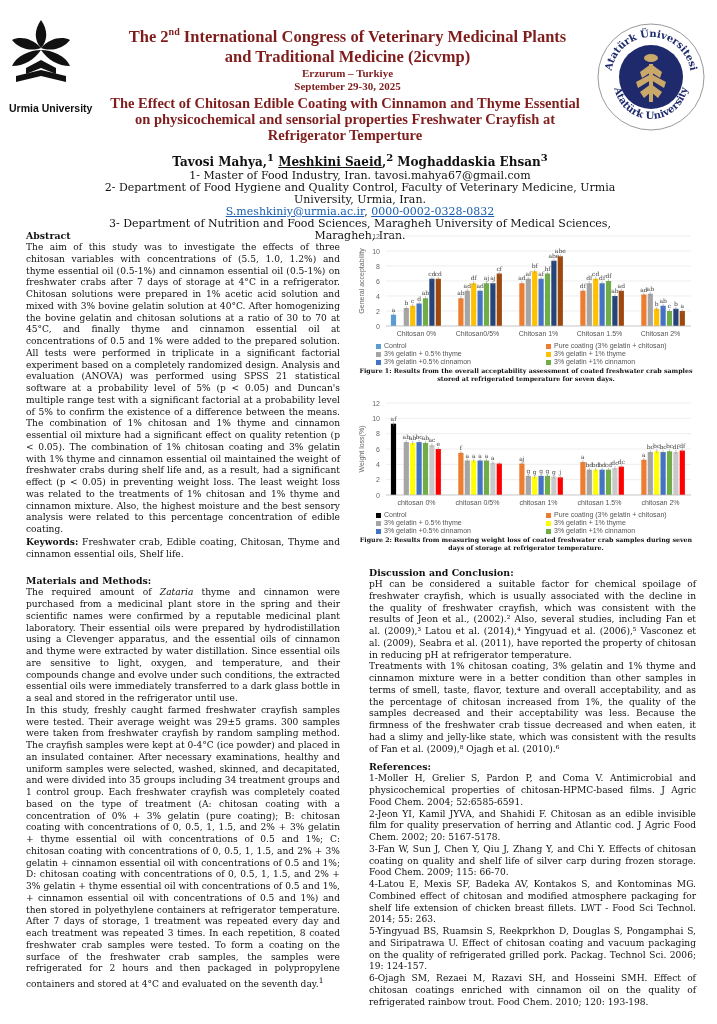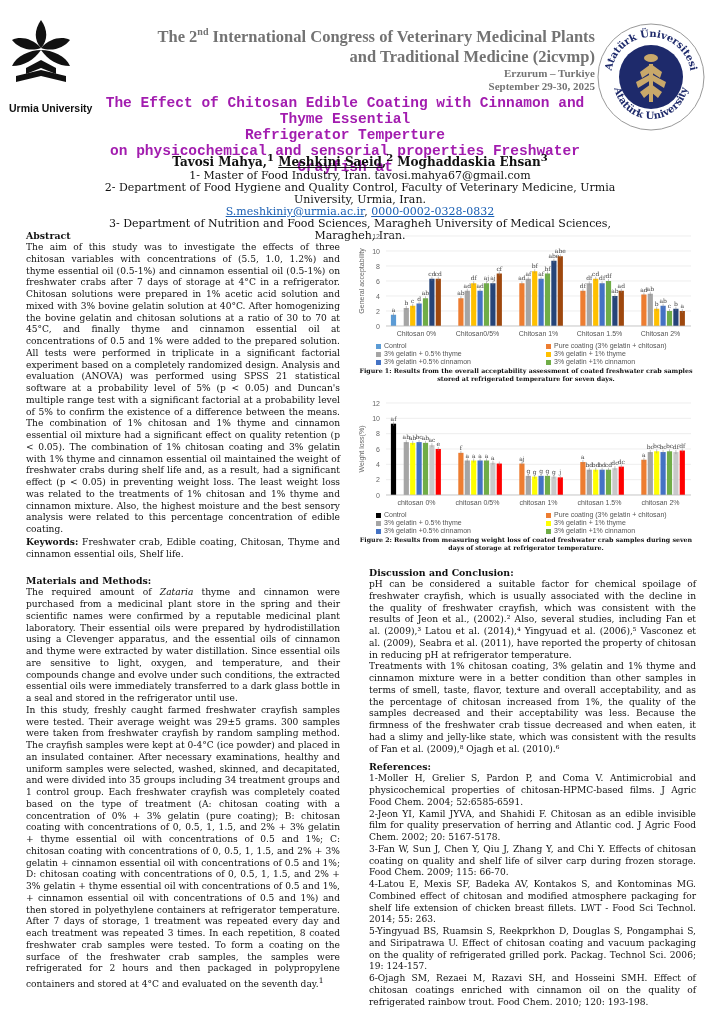--- a/index.html
+++ b/index.html
@@ -1,25 +1,25 @@
 <!DOCTYPE html>
 <html><head>
 <meta charset="utf-8">
 <style>
   * { box-sizing: border-box; margin: 0; padding: 0; }
   body { width: 717px; height: 1024px; background: #ffffff; font-family: "DejaVu Serif", serif; color: #111; position: relative; overflow: hidden; }
   .header { position: absolute; top: 0; left: 0; width: 717px; height: 150px; }
   .logo-left { position: absolute; left: 6px; top: 16px; width: 70px; height: 75px; }
   .logo-left-label { position: absolute; left: 9px; top: 102px; font-family: "Liberation Sans", sans-serif; font-weight: bold; font-size: 10.5px; color: #111; }
   .logo-right { position: absolute; left: 596px; top: 22px; width: 110px; height: 110px; }
-  .congress { position: absolute; left: 100px; top: 22px; width: 495px; text-align: right; font-family: "Liberation Serif", serif; font-weight: bold; color: #737373; }
+  .congress { position: absolute; left: 100px; top: 22px; width: 495px; text-align: center; font-family: "Liberation Serif", serif; font-weight: bold; color: #7f1d1d; }
   .congress .t1 { font-size: 16.5px; line-height: 20px; }
   .congress .t1 sup { font-size: 10px; }
   .congress .t2 { font-size: 11px; line-height: 13px; }
-  .title { position: absolute; left: 95px; top: 95px; width: 500px; text-align: center; font-family: Liberation Mono, monospace; font-weight: bold; color: #a21caf; font-size: 14.5px; line-height: 16px; }
+  .title { position: absolute; left: 95px; top: 95px; width: 500px; text-align: center; font-family: Liberation Serif, serif; font-weight: bold; color: #7f1d1d; font-size: 14.5px; line-height: 16px; }
   .authors { position: absolute; left: 100px; top: 150px; width: 520px; text-align: center; }
   .authors .names { font-family: "DejaVu Serif", serif; font-weight: bold; font-size: 12px; line-height: 16px; }
   .authors .names u { text-decoration: underline; }
   .authors .aff { font-size: 11px; line-height: 12px; }
   .authors .aff a { color: #1a5fb4; text-decoration: underline; }
   .col-left { position: absolute; left: 26px; top: 230px; width: 314px; font-size: 9.1px; line-height: 11.75px; text-align: justify; }
   .col-left h3, .col-right h3 { font-size: 9.4px; font-weight: bold; line-height: 12px; }
   .col-left p, .col-right p { margin: 0; }
   .col-right { position: absolute; left: 369px; top: 567px; width: 327px; font-size: 9.1px; line-height: 11.75px; text-align: justify; }
   .chart { position: absolute; left: 356px; width: 340px; }
@@ -49,22 +49,22 @@
 
   <div class="congress">
     <div class="t1"><span>The 2</span><sup>nd</sup><span> International Congress of Veterinary Medicinal Plants</span></div>
     <div class="t1">and Traditional Medicine (2icvmp)</div>
     <div class="t2">Erzurum – Turkiye</div>
     <div class="t2">September 29-30, 2025</div>
   </div>
 
   <div class="title">
     <div>The Effect of Chitosan Edible Coating with Cinnamon and Thyme Essential</div>
+    <div>on physicochemical and sensorial properties Freshwater Crayfish at</div>
     <div>Refrigerator Temperture</div>
-    <div>on physicochemical and sensorial properties Freshwater Crayfish at</div>
   </div>
 
   <svg class="logo-right" viewBox="0 0 110 110">
     <defs>
       <path id="arcTop" d="M 15 55 A 40 40 0 0 1 95 55"></path>
       <path id="arcBot" d="M 18 60 A 37 37 0 0 0 92 60"></path>
     </defs>
     <circle cx="55" cy="55" r="53" fill="#fff" stroke="#999" stroke-width="1"></circle>
     <circle cx="55" cy="55" r="32" fill="#1e2a6b"></circle>
     <text font-family="DejaVu Serif, serif" font-size="10" font-weight="bold" fill="#1e2a6b"><textPath href="#arcTop" startOffset="50%" text-anchor="middle">Atatürk Üniversitesi</textPath></text>

